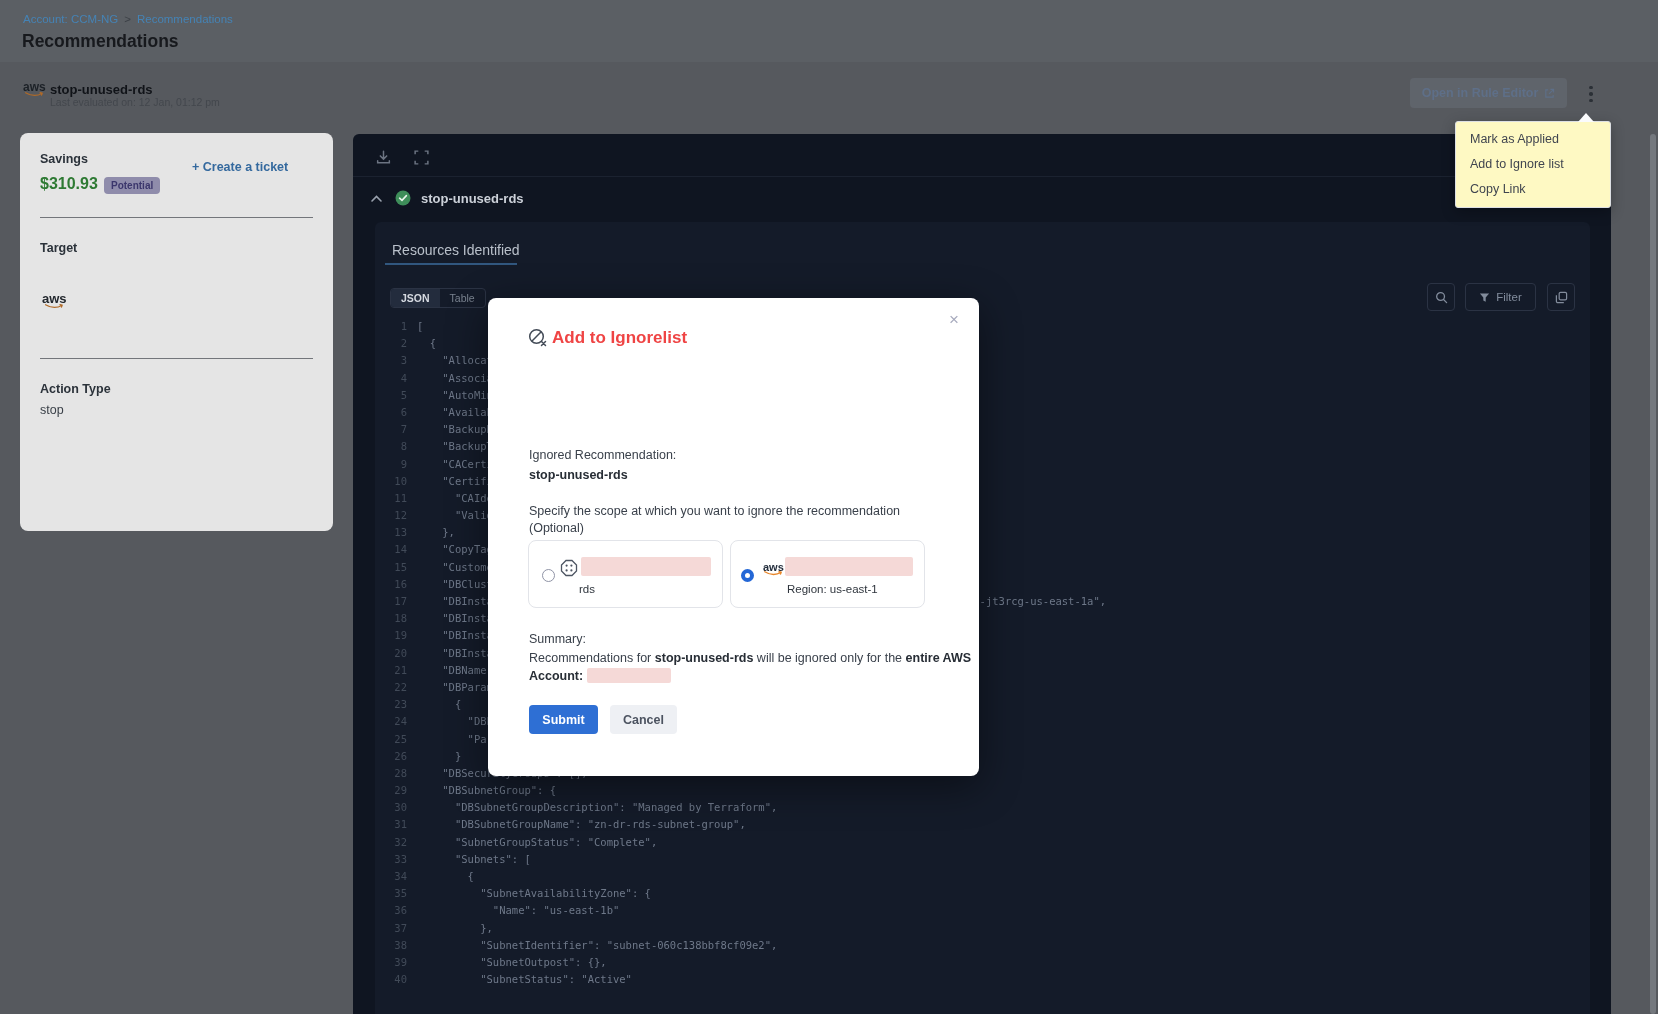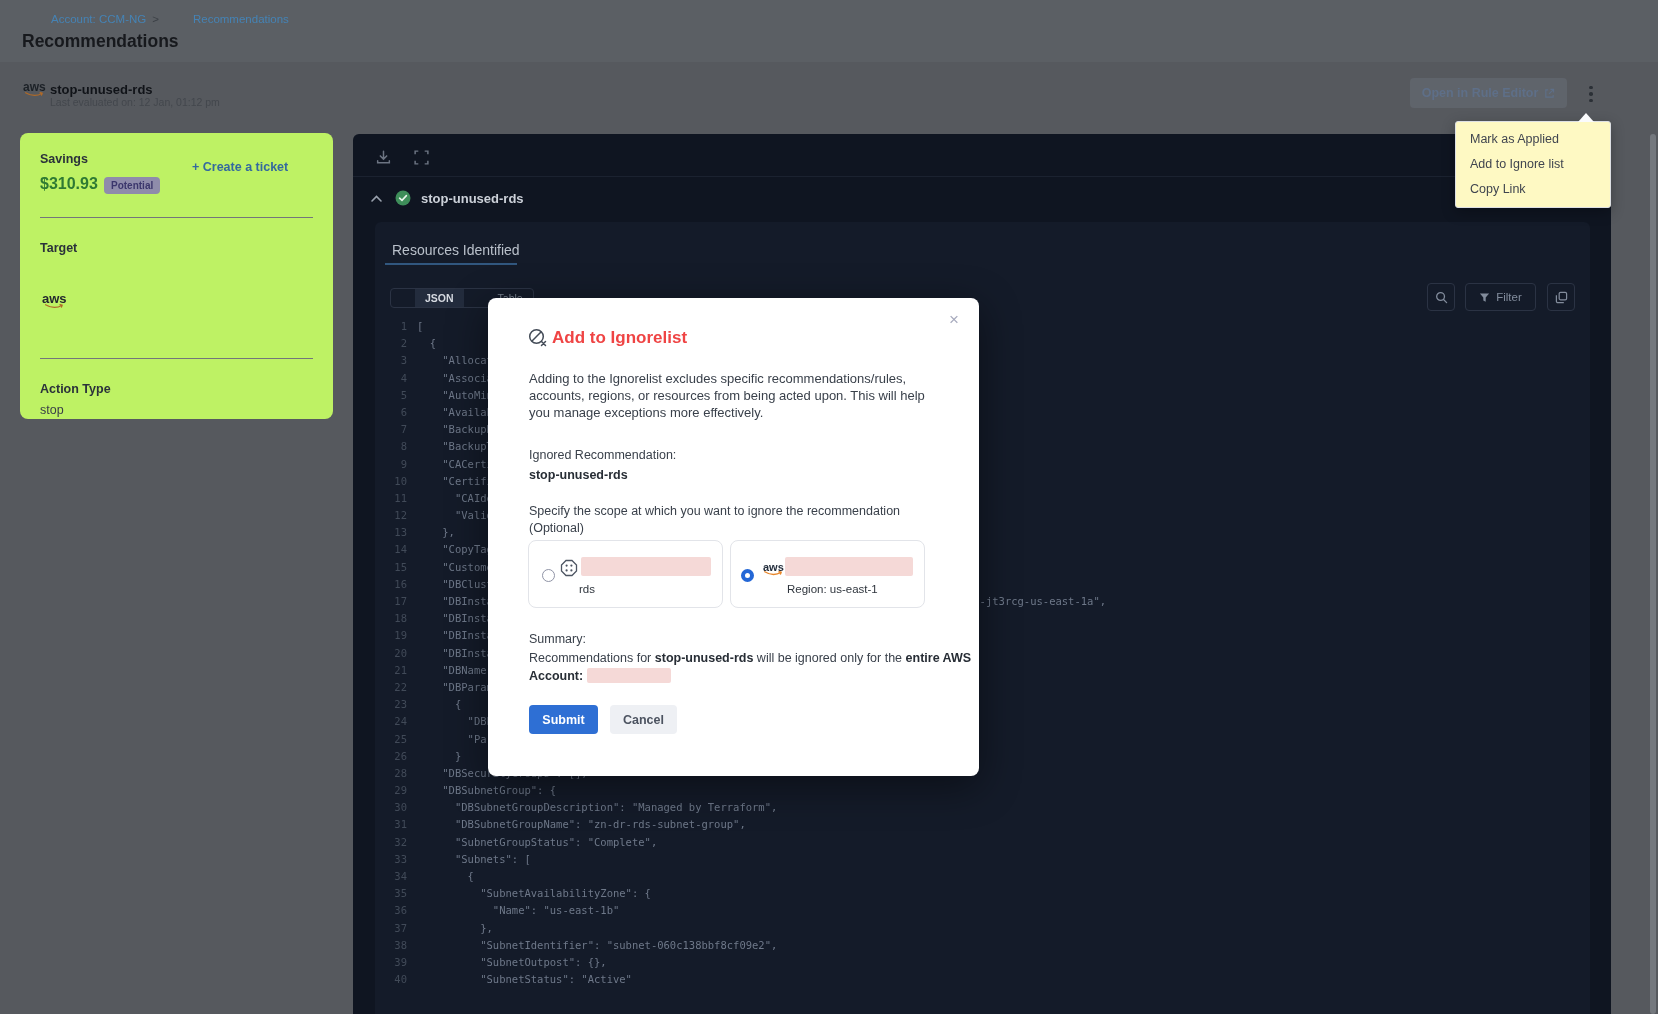--- a/index.html
+++ b/index.html
@@ -3,52 +3,52 @@
 <meta charset="utf-8">
 <style>
   * { margin:0; padding:0; box-sizing:border-box; }
   html,body { width:1658px; height:1014px; overflow:hidden; }
   body { font-family:"Liberation Sans", sans-serif; background:#56595e; position:relative; }
   .abs { position:absolute; }
 
   
   .topbar { left:0; top:0; width:1658px; height:62px; background:#5b5f64; }
   .breadcrumb { left:23px; top:13px; font-size:11.5px; }
-  .crumb-link { color:#4583b5; cursor:pointer;margin-left:28px; }
+  .crumb-link { color:#4583b5; cursor:pointer; }
   .crumb-sep { color:#3c4046; margin:0 6px; }
   .page-title { left:22px; top:31px; font-size:17.5px; font-weight:bold; color:#17191d; }
 
   .aws-logo { display:inline-block; position:relative; font-weight:bold; color:#1c2127; font-family:"Liberation Sans",sans-serif; }
   .aws-logo .swoosh { position:absolute; left:0; bottom:-4px; width:100%; height:7px; }
 
   .rec-aws { left:23px; top:80px; font-size:12px; }
   .rec-name { left:50px; top:82px; font-size:13px; font-weight:bold; color:#101318; }
   .rec-sub { left:50px; top:96px; font-size:10.5px; color:#43474d; }
 
   .rule-editor-btn { left:1410px; top:78px; width:157px; height:30px; background:#5f646b; border:none; border-radius:4px; color:#5e6f88; font-size:12.5px; font-weight:bold; display:flex; align-items:center; justify-content:center; gap:6px; cursor:pointer;text-align:center; }
   .kebab { left:1583px; top:80px; width:16px; height:28px; display:flex; flex-direction:column; align-items:center; justify-content:center; gap:3px; cursor:pointer; }
   .kebab i { width:3.5px; height:3.5px; border-radius:50%; background:#2b3036; }
 
-  .side-card { left:20px; top:133px; width:313px; height:286px; background:#bef264; border-radius:8px; }
+  .side-card { left:20px; top:133px; width:313px; height:398px; background:#e5e5e5; border-radius:8px; }
   .side-label { font-size:12.5px; color:#2b323a; font-weight:bold; }
   .savings-value { left:20px; top:42px; font-size:16px; font-weight:bold; color:#2e7a33; }
   .badge { left:84px; top:44px; background:#8f8cab; color:#3b366c; font-size:10px; padding:3px 7px; border-radius:4px; font-weight:bold; }
   .create-ticket { left:172px; top:27px; color:#34699e; font-size:12.5px; font-weight:bold; cursor:pointer; }
   .divider { left:20px; width:273px; height:1px; background:#73767b; }
   .action-value { left:20px; top:270px; font-size:12.5px; color:#3a4048; }
 
   .dark-panel { left:353px; top:134px; width:1258px; height:880px; background:#0f1521; border-radius:6px 6px 0 0; }
   .panel-toolbar-icon { width:17px; height:17px; cursor:pointer; }
   .panel-divider { left:0; top:42px; width:1258px; height:1px; background:#1b2230; }
   .panel-title { left:68px; top:57px; font-size:13px; font-weight:bold; color:#ccd1d9; }
   .inner-card { left:22px; top:88px; width:1215px; height:792px; background:#141b29; border-radius:6px 6px 0 0; }
   .res-tab { left:17px; top:20px; font-size:14px; color:#b9c0ca; cursor:pointer; }
   .res-underline { left:10px; top:41px; width:132px; height:2px; background:#31577f; }
   .toggle { left:15px; top:66px; height:20px; display:flex; border:1px solid #2b3344; border-radius:4px; overflow:hidden; }
-  .toggle .seg { font-size:10.5px; padding:3px 10px; color:#79828f; cursor:pointer;margin-left:24px; }
+  .toggle .seg { font-size:10.5px; padding:3px 10px; color:#79828f; cursor:pointer; }
   .toggle .seg.active { background:#232c3d; color:#d6dae1; font-weight:bold; }
   .icon-btn { position:absolute; width:28px; height:28px; border:1px solid #2b3344; border-radius:4px; background:transparent; display:flex; align-items:center; justify-content:center; cursor:pointer; }
   .filter-btn { position:absolute; left:1090px; top:61px; width:71px; height:28px; border:1px solid #2b3344; border-radius:4px; background:transparent; color:#828c9c; font-size:11.5px; display:flex; align-items:center; justify-content:center; gap:6px; cursor:pointer; }
 
   .code { left:0; top:96px; width:1215px; font-family:"DejaVu Sans Mono", monospace; font-size:10.5px; }
   .code-line { height:17.2px; line-height:17.2px; white-space:pre; }
   .code-line .ln { display:inline-block; width:32px; text-align:right; color:#414a58; }
   .code-line .ct { color:#6e7889; margin-left:10px; }
 
   .page-scrollbar { left:1650px; top:134px; width:6px; height:880px; background:#74787e; border-radius:3px; }
@@ -233,21 +233,20 @@
 <div class="abs modal">
   <div class="abs modal-close">×</div>
 
   <svg class="abs" style="left:40px;top:30px;" width="19" height="20" viewBox="0 0 19 20">
     <circle cx="8.5" cy="8.5" r="6.8" stroke="#434b57" stroke-width="1.5" fill="none"></circle>
     <line x1="3.8" y1="13.2" x2="13.2" y2="3.8" stroke="#434b57" stroke-width="1.5"></line>
     <path d="M13.5 13.5 l4 4 M17.5 13.5 l-4 4" stroke="#434b57" stroke-width="1.5" stroke-linecap="round"></path>
   </svg>
   <div class="abs modal-title">Add to Ignorelist</div>
 
-  <div class="abs modal-desc">Adding to the Ignorelist excludes specific recommendations/rules, accounts, regions, or resources from being acted upon. This will help you manage exceptions more effectively.</div>
 
   <div class="abs m-label" style="left:41px;top:150px;">Ignored Recommendation:</div>
   <div class="abs m-label m-bold" style="left:41px;top:170px;">stop-unused-rds</div>
 
   <div class="abs scope-label">Specify the scope at which you want to ignore the recommendation (Optional)</div>
 
   <div class="opt-card" style="left:40px;">
     <div class="radio off" style="left:13px;top:28px;"></div>
     <svg class="abs" style="left:31px;top:18px;" width="18" height="18" viewBox="0 0 18 18">
       <path d="M6 1.5 H12 L16.5 6 V12 L12 16.5 H6 L1.5 12 V6 Z" stroke="#4d5562" stroke-width="1.3" fill="none"></path>

